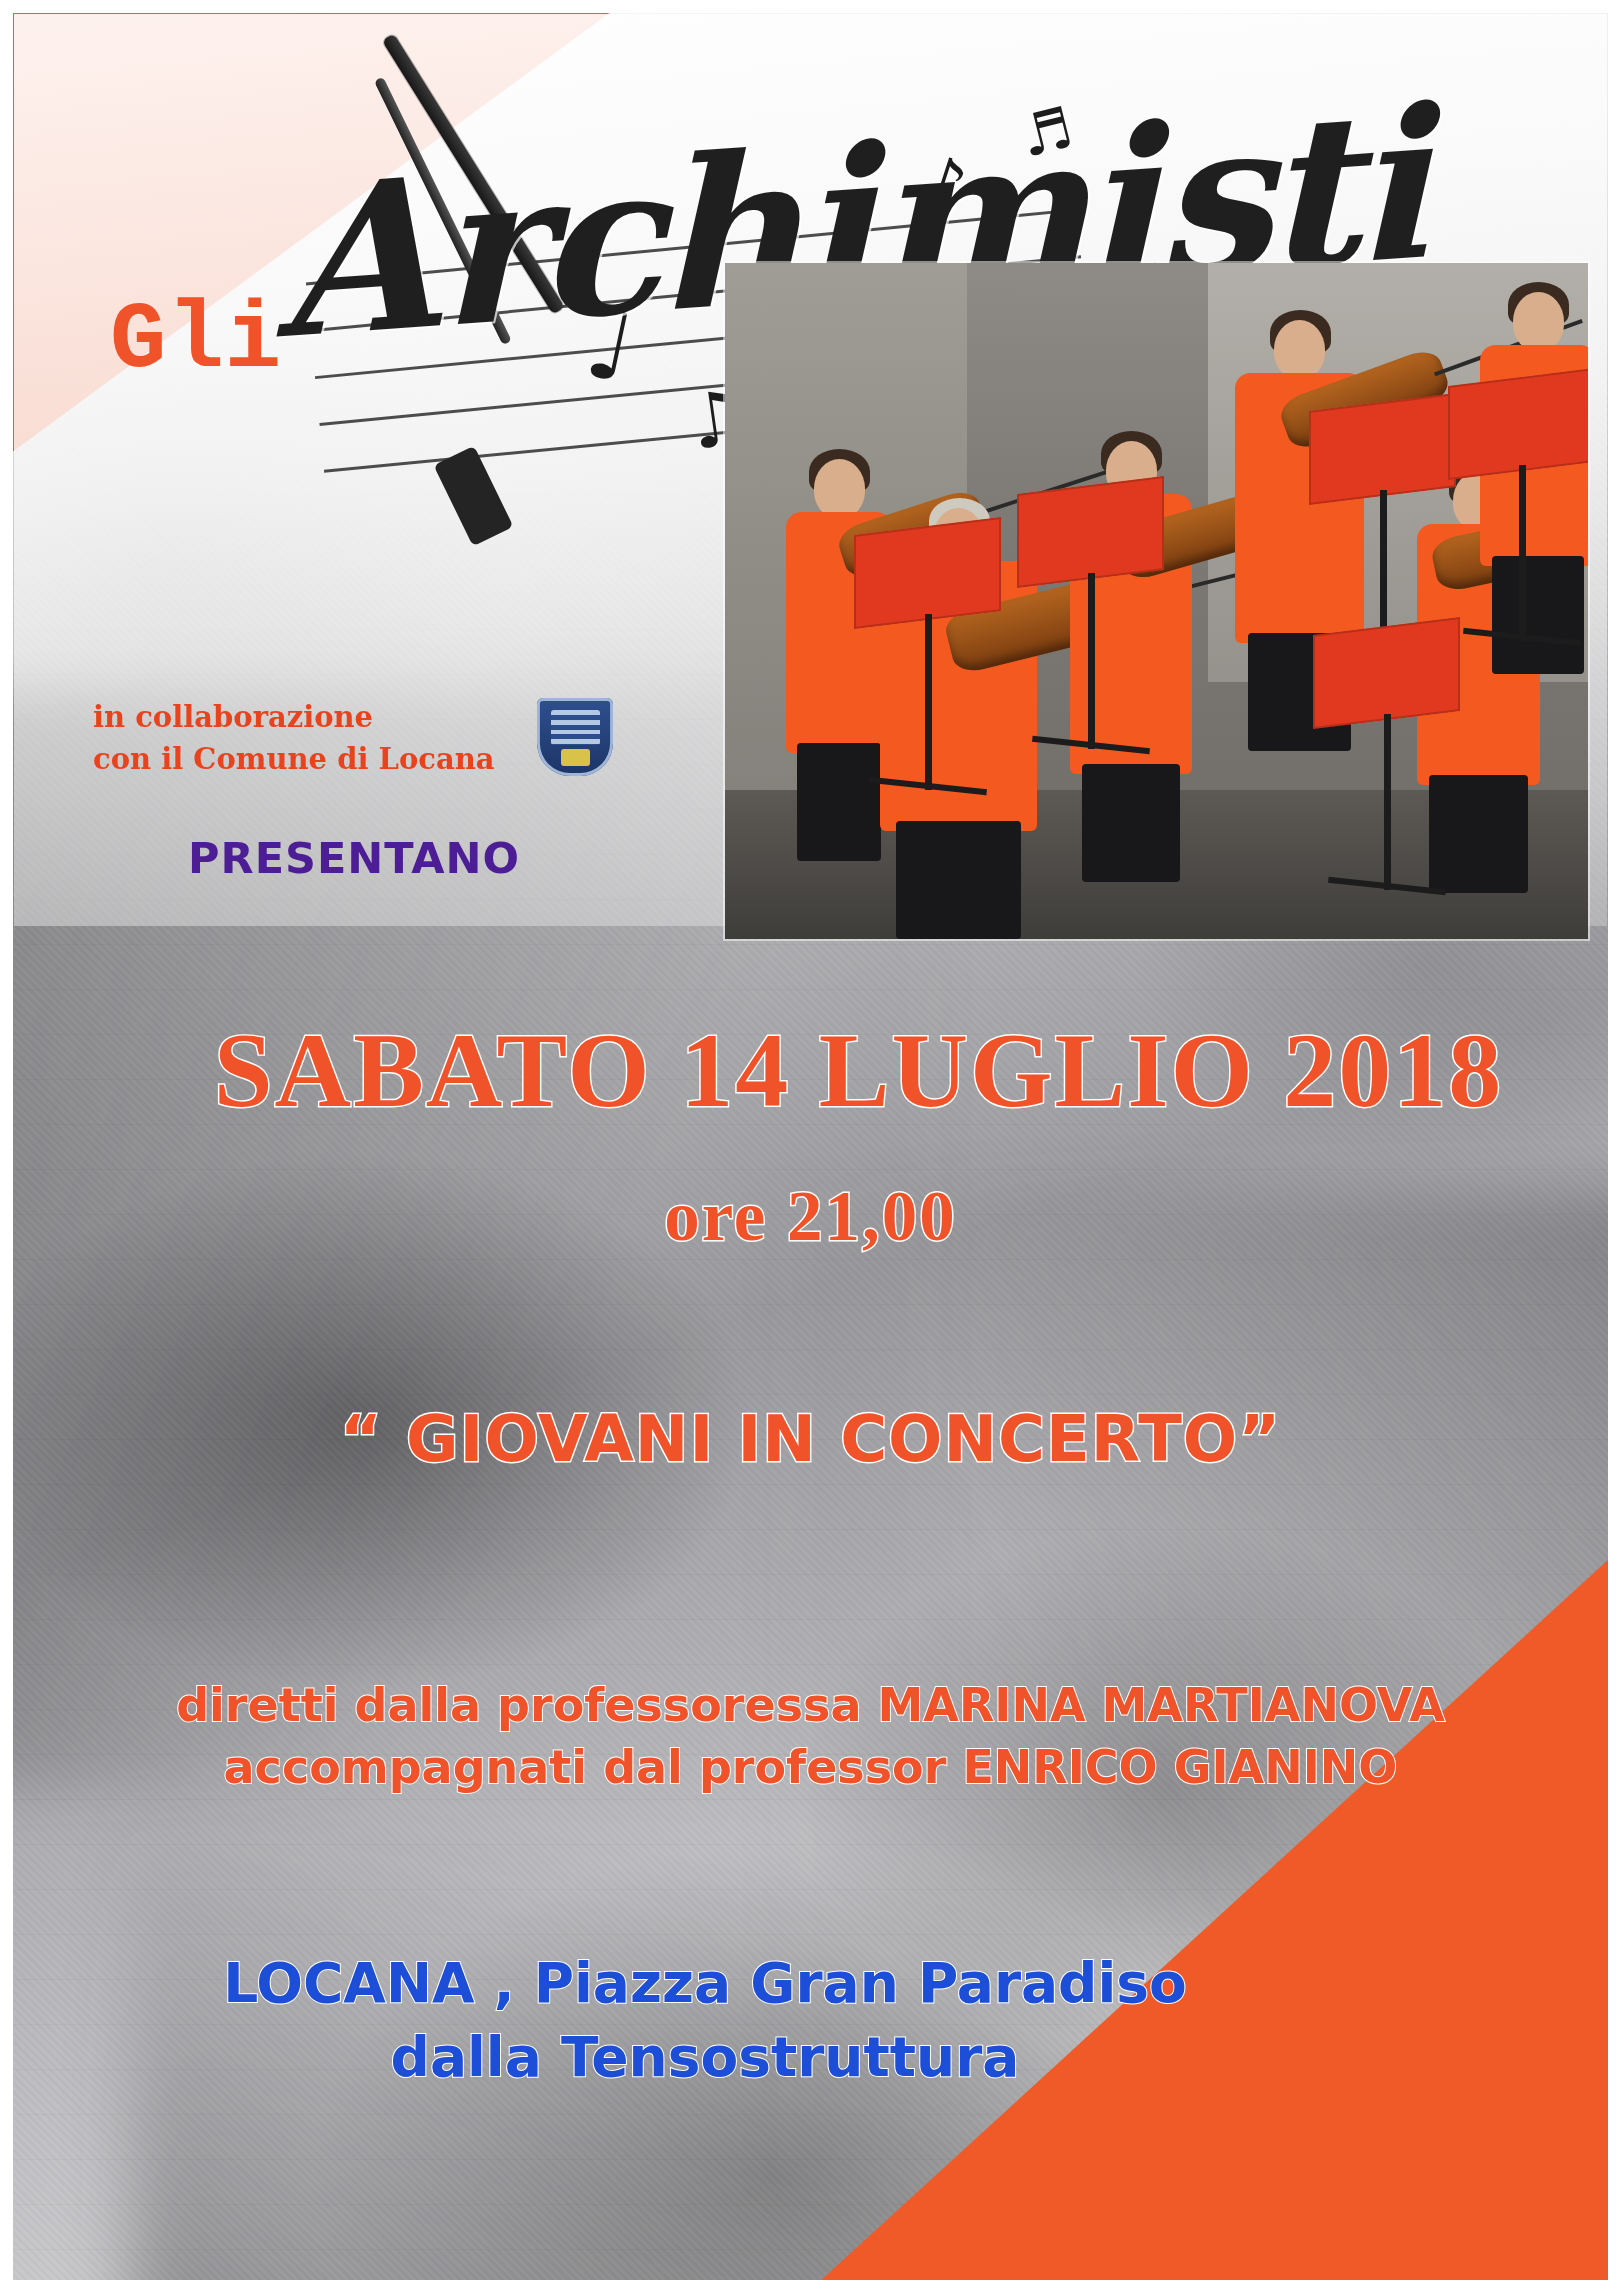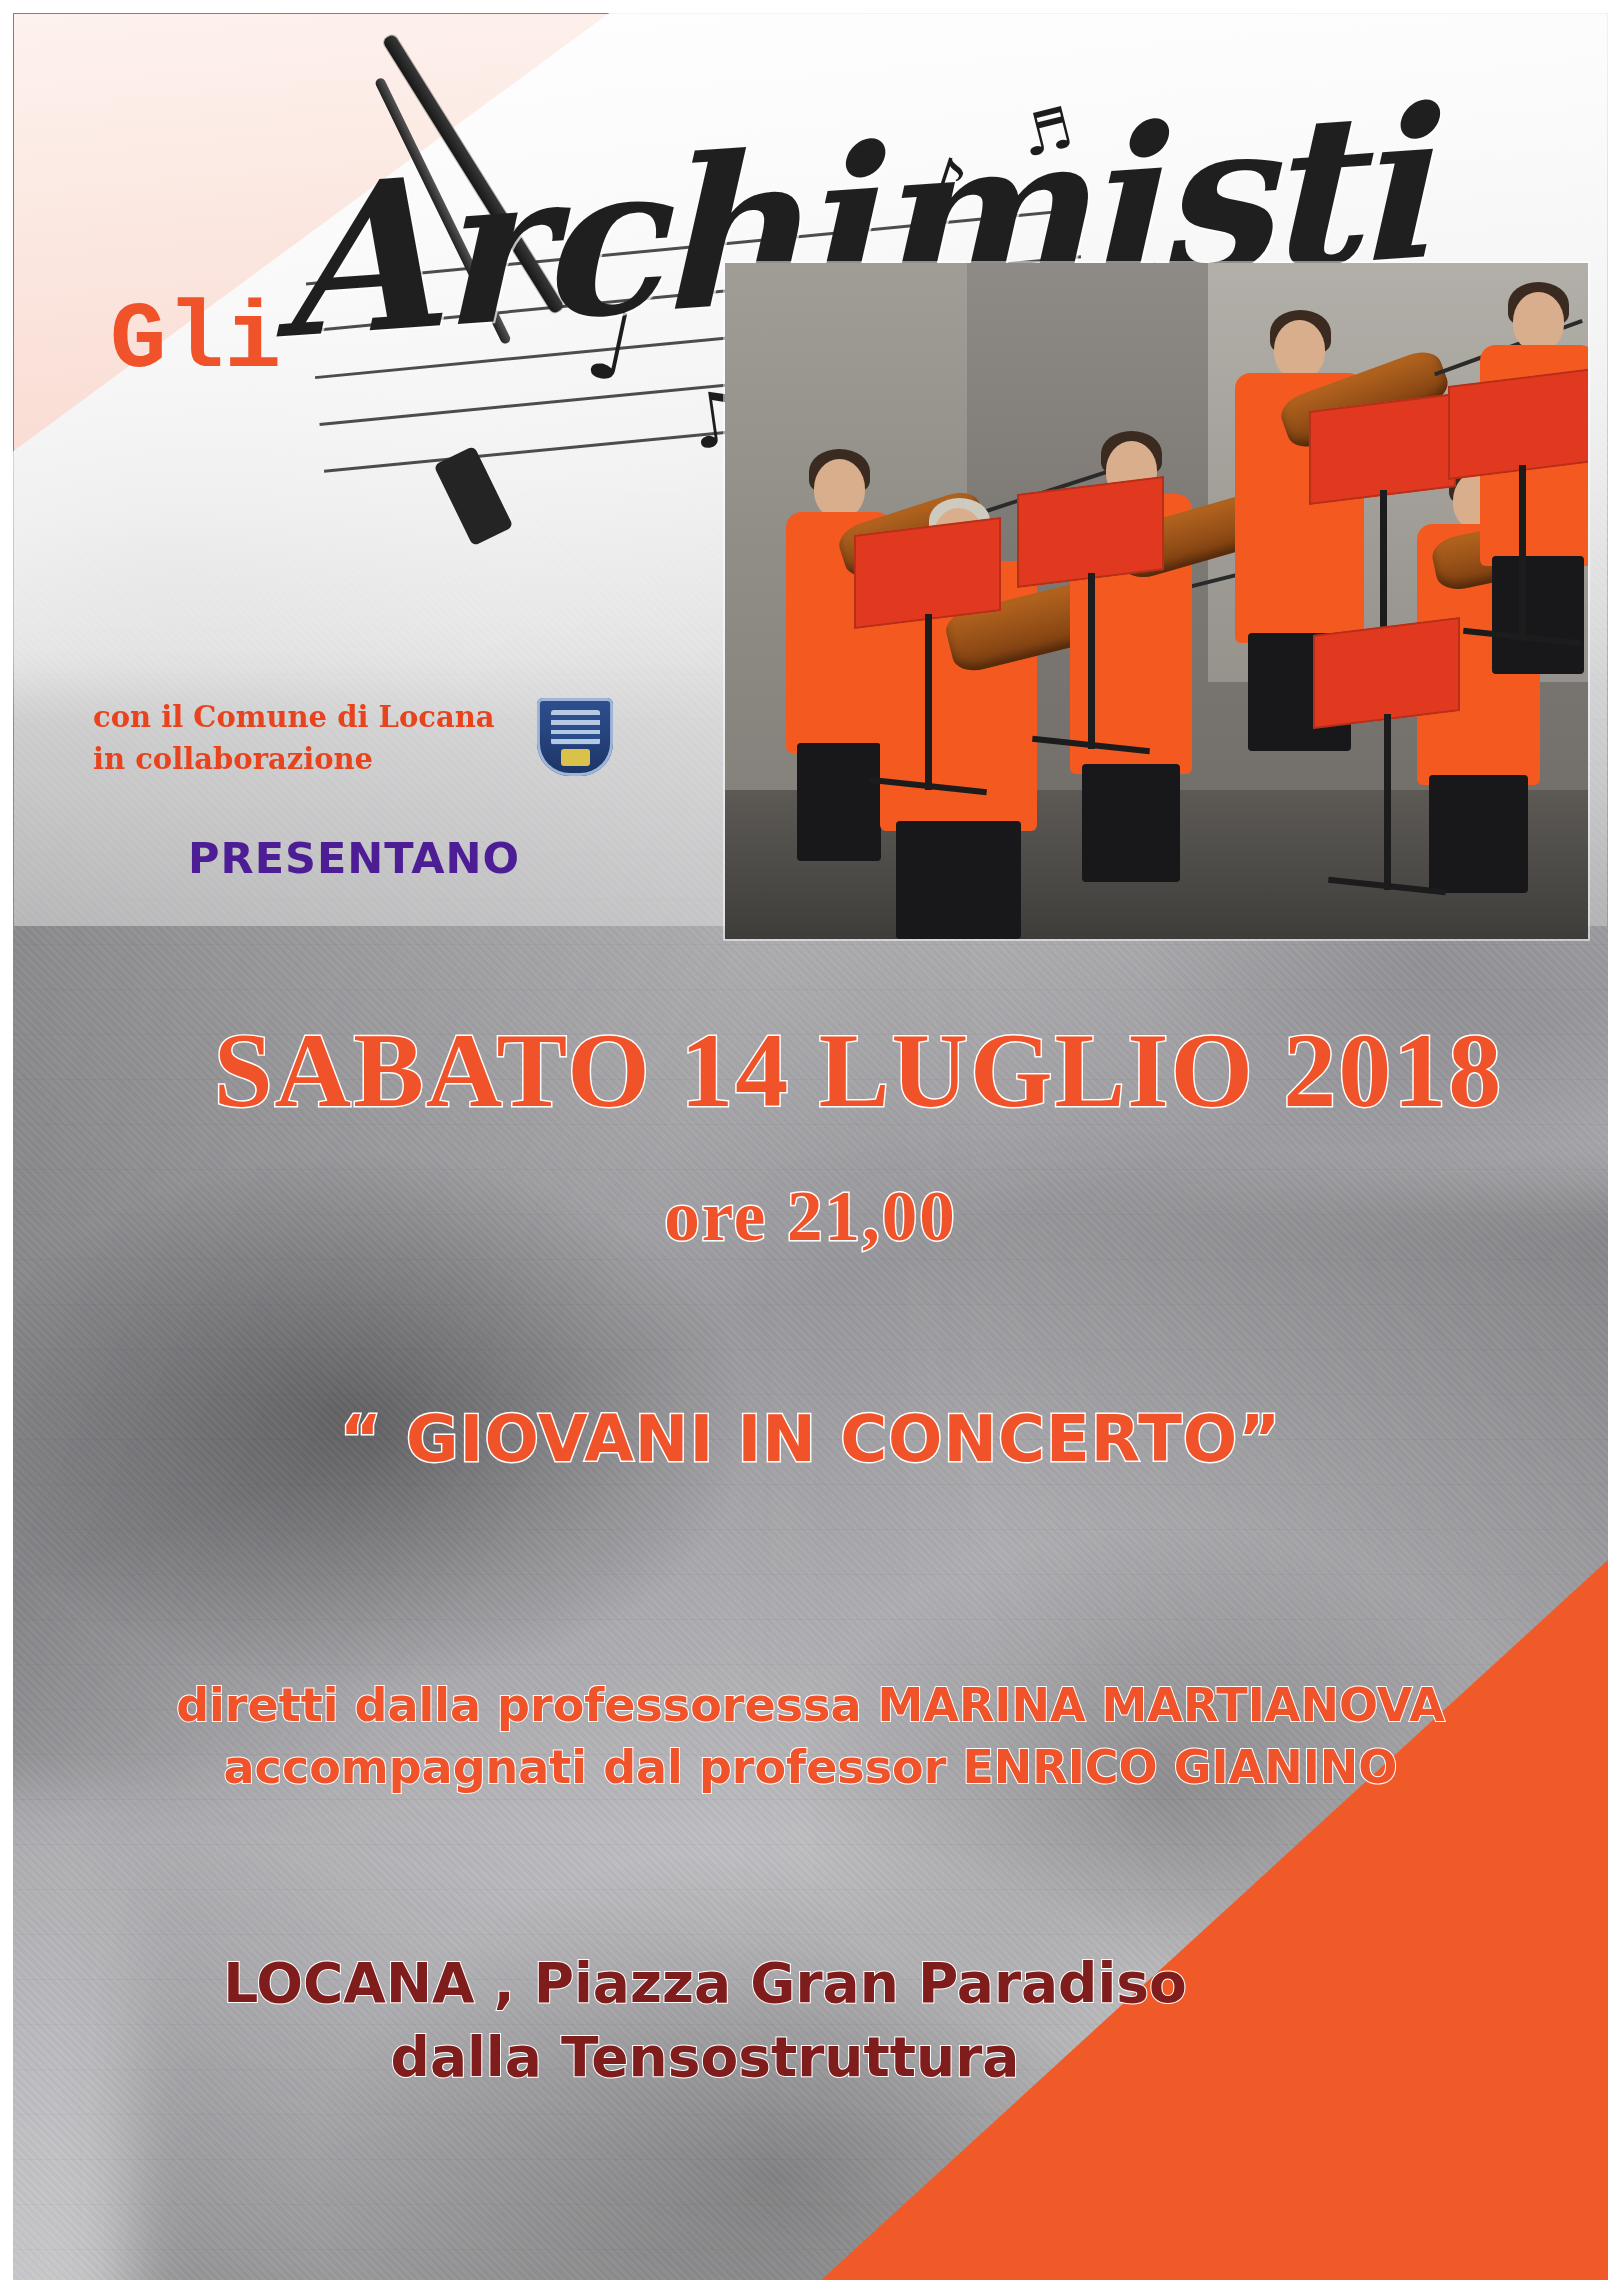--- a/index.html
+++ b/index.html
@@ -442,21 +442,21 @@
     line-height: 1.35;
     -webkit-text-stroke: 2px #ffffff;
     paint-order: stroke fill;
   }
   .venue {
     position: absolute;
     left: 0;
     width: 1410px;
     top: 1946px;
     text-align: center;
-    color: #7f1d1d;
+    color: #1d4ed8;
     font-family: "DejaVu Sans", sans-serif;
     font-weight: 700;
     font-size: 55px;
     line-height: 1.35;
     -webkit-text-stroke: 2px #ffffff;
     paint-order: stroke fill;
   }
 </style>
 </head>
 <body>
@@ -571,22 +571,22 @@
         <div class="feet"></div>
     </div>
     <div class="stand" style="left:723px; top:114px;">
       <div class="desk"></div>
         <div class="pole"></div>
         <div class="feet"></div>
     </div>
   </div>
 
   <div class="collab">
+    <div>in collaborazione</div>
     <div>con il Comune di Locana</div>
-    <div>in collaborazione</div>
   </div>
   <div class="crest"></div>
 
   <div class="presentano">PRESENTANO</div>
 
   <div class="center-line date stroked">SABATO  14  LUGLIO  2018</div>
   <div class="center-line time stroked">ore   21,00</div>
   <div class="center-line title stroked">“  GIOVANI IN CONCERTO”</div>
 
   <div class="credits">

